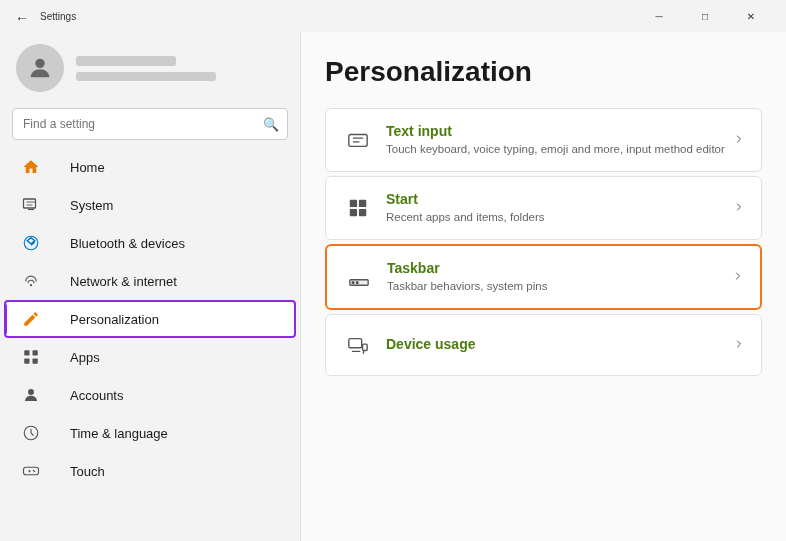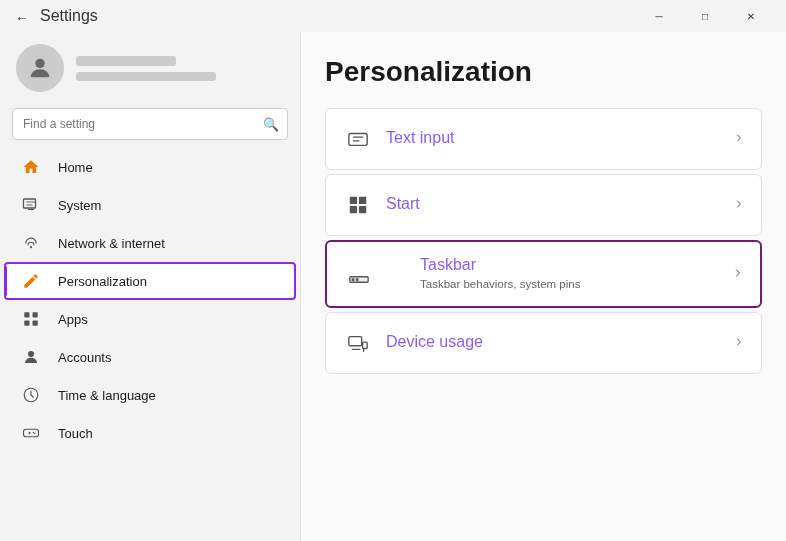--- a/index.html
+++ b/index.html
@@ -27,21 +27,21 @@
       height: 20px;
       display: flex;
       align-items: center;
       justify-content: center;
       font-size: 14px;
       color: #333;
       cursor: pointer;
       margin-right: 8px;
     }
     .titlebar-title {
-      font-size: 16px;
+      font-size: 10px;
       color: #333;
       flex: 1;
     }
     .titlebar-controls {
       display: flex;
       gap: 0;
     }
     .titlebar-btn {
       width: 46px;
       height: 32px;
@@ -140,21 +140,21 @@
       color: #555;
       font-size: 13px;
       pointer-events: none;
     }
 
     
     .nav-item {
       display: flex;
       align-items: center;
       padding: 8px 16px;
-      gap: 16px;
+      gap: 28px;
       cursor: pointer;
       border-radius: 4px;
       margin: 0 4px;
       position: relative;
     }
     .nav-item.active {
       background: white;
       outline: 2px solid #8a2be2;
       outline-offset: -2px;
     }
@@ -206,42 +206,41 @@
       border: 1px solid #e0e0e0;
       border-radius: 6px;
       display: flex;
       align-items: center;
       padding: 14px 16px;
       margin-bottom: 4px;
       cursor: pointer;
       transition: background 0.1s;
     }
     .setting-row.highlighted {
-      border: 2px solid #701a75;
+      border: 2px solid #f97316;
       background: white;
-      gap: 33px;
     }
     .setting-row-icon {
       width: 32px;
       height: 32px;
       display: flex;
       align-items: center;
       justify-content: center;
       flex-shrink: 0;
       font-size: 18px;
       color: #444;
       margin-right: 12px;
     }
     .setting-row-text {
       flex: 1;
     }
     .setting-row-title {
-      font-size: 16px;
-      font-weight: 400;
-      color: #8b5cf6;
+      font-size: 14px;
+      font-weight: 700;
+      color: #4d7c0f;
       margin-bottom: 2px;
     }
     .setting-row-desc {
       font-size: 11.5px;
       color: #666;
       line-height: 1.4;
     }
     .setting-row-chevron {
       color: #555;
       font-size: 14px;
@@ -301,20 +300,29 @@
               <path d="M8 18h8" stroke="#555" stroke-width="1.5"></path>
               <rect x="2" y="4" width="16" height="12" rx="1" fill="none" stroke="#555" stroke-width="1.5"></rect>
               <path d="M6 8h12M6 12h8" stroke="#555" stroke-width="1.2"></path>
             </svg>
           </span>
           <span class="nav-label">System</span>
         </div>
         <div class="nav-item">
           <span class="nav-icon">
             <svg width="18" height="18" viewBox="0 0 24 24" fill="none">
+              <path d="M12 5l5 4-5 4-5-4 5-4zm0 10l5-4" stroke="#0078d4" stroke-width="2"></path>
+              <circle cx="12" cy="12" r="9" stroke="#0078d4" stroke-width="1.5" fill="none"></circle>
+            </svg>
+          </span>
+          <span class="nav-label">Bluetooth &amp; devices</span>
+        </div>
+        <div class="nav-item">
+          <span class="nav-icon">
+            <svg width="18" height="18" viewBox="0 0 24 24" fill="none">
               <path d="M5 12.5c0-3.9 3.1-7 7-7s7 3.1 7 7" stroke="#555" stroke-width="1.5"></path>
               <path d="M8 15c0-2.2 1.8-4 4-4s4 1.8 4 4" stroke="#555" stroke-width="1.5"></path>
               <circle cx="12" cy="17.5" r="1.5" fill="#555"></circle>
             </svg>
           </span>
           <span class="nav-label">Network &amp; internet</span>
         </div>
         <div class="nav-item active">
           <div class="sidebar-divider"></div>
           <span class="nav-icon">
@@ -371,36 +379,38 @@
     <div id="settings-list">
         <div class="setting-row">
           <div class="setting-row-icon">
             <svg width="22" height="22" viewBox="0 0 24 24" fill="none">
               <rect x="2" y="6" width="20" height="13" rx="2" stroke="#555" stroke-width="1.5"></rect>
               <path d="M7 10h10M7 14h6" stroke="#555" stroke-width="1.5" stroke-linecap="round"></path>
             </svg>
           </div>
           <div class="setting-row-text">
             <div class="setting-row-title">Text input</div>
+            <div class="setting-row-desc">Touch keyboard, voice typing, emoji and more, input method editor</div>
           </div>
           <div class="setting-row-chevron"><svg width="12" height="12" viewBox="0 0 24 24" fill="none">
               <path d="M9 18l6-6-6-6" stroke="#555" stroke-width="2" stroke-linecap="round" stroke-linejoin="round"></path>
             </svg></div>
         </div>
         <div class="setting-row">
           <div class="setting-row-icon">
             <svg width="22" height="22" viewBox="0 0 24 24" fill="none">
               <rect x="3" y="3" width="8" height="8" rx="1" fill="#555"></rect>
               <rect x="13" y="3" width="8" height="8" rx="1" fill="#555"></rect>
               <rect x="3" y="13" width="8" height="8" rx="1" fill="#555"></rect>
               <rect x="13" y="13" width="8" height="8" rx="1" fill="#555"></rect>
             </svg>
           </div>
           <div class="setting-row-text">
             <div class="setting-row-title">Start</div>
+            <div class="setting-row-desc">Recent apps and items, folders</div>
           </div>
           <div class="setting-row-chevron"><svg width="12" height="12" viewBox="0 0 24 24" fill="none">
               <path d="M9 18l6-6-6-6" stroke="#555" stroke-width="2" stroke-linecap="round" stroke-linejoin="round"></path>
             </svg></div>
         </div>
         <div class="setting-row highlighted">
           <div class="setting-row-icon">
             <svg width="22" height="22" viewBox="0 0 24 24" fill="none">
               <rect x="2" y="15" width="20" height="6" rx="1" stroke="#555" stroke-width="1.5" fill="#eee"></rect>
               <rect x="4" y="16.5" width="3" height="3" rx="0.5" fill="#555"></rect>

